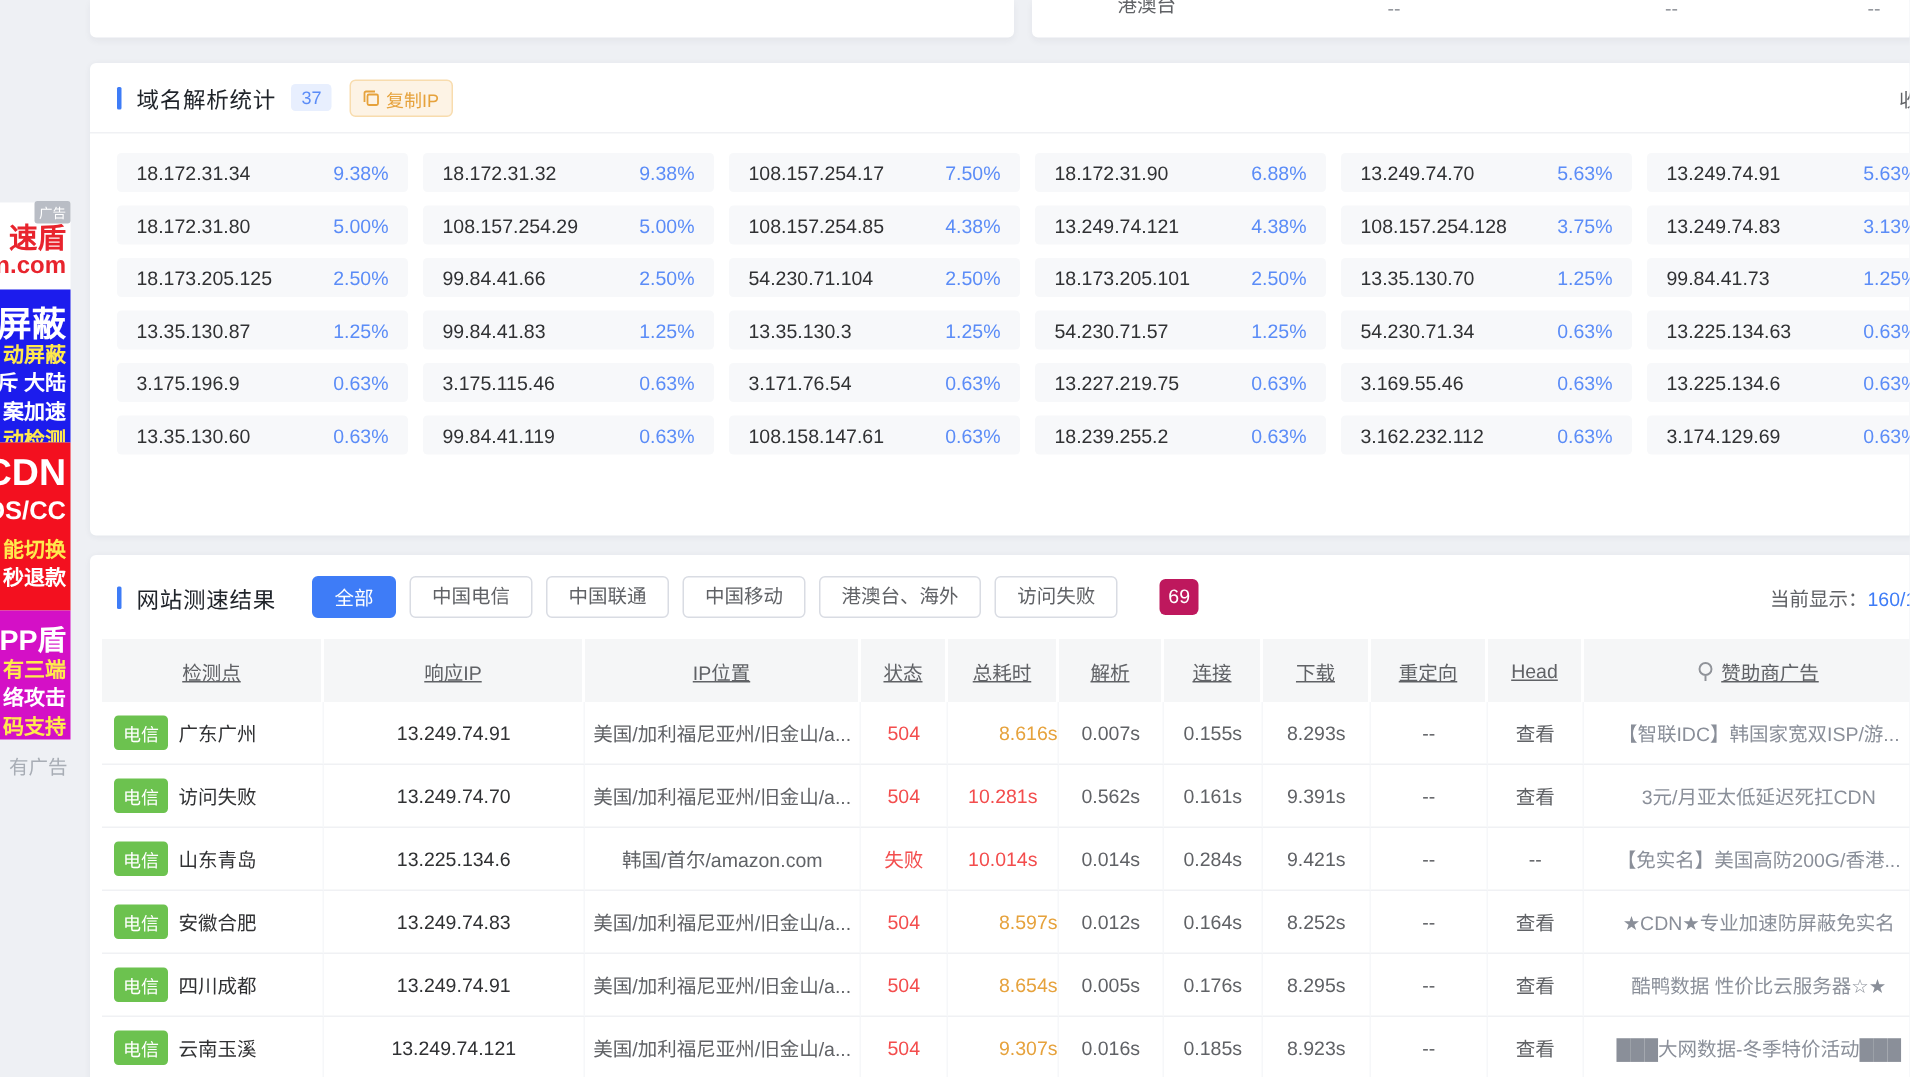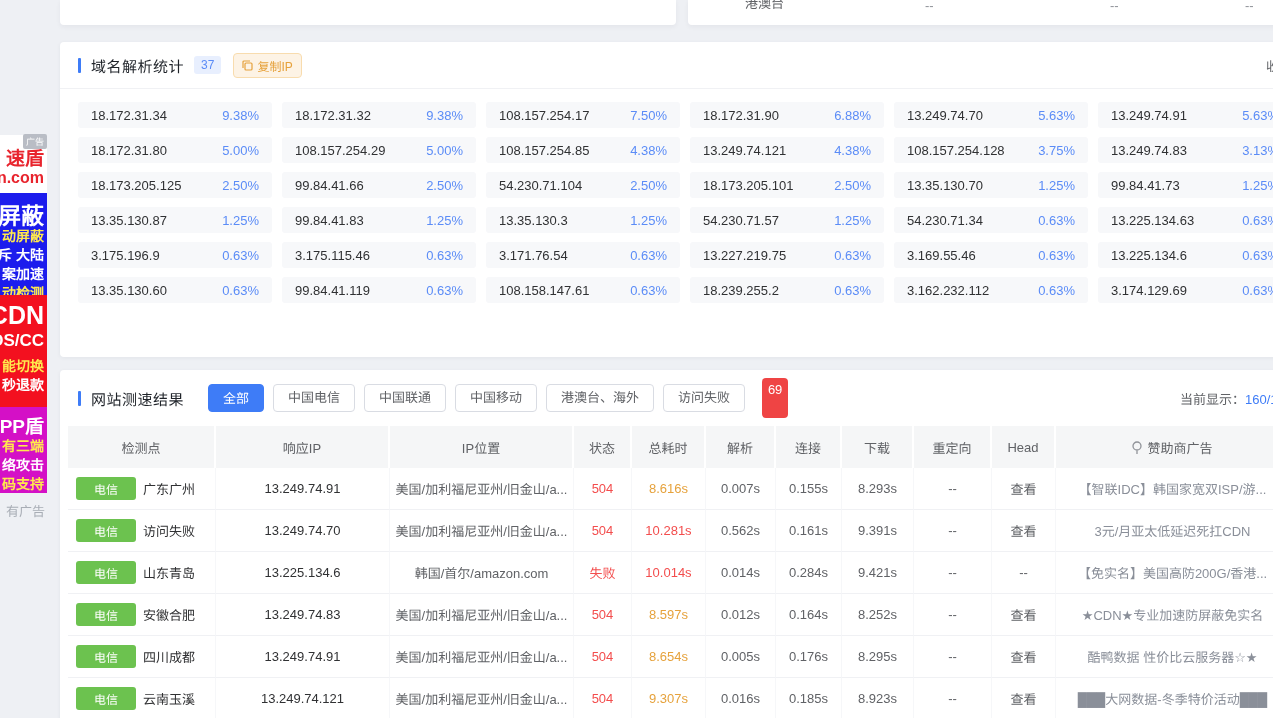--- a/index.html
+++ b/index.html
@@ -34,36 +34,36 @@
   .ipgrid{display:flex;flex-wrap:wrap;width:1260px;padding:13px 0 0 18px;}
   .ipcell{width:194px;height:26px;margin:0 10px 9px 0;background:var(--cellbg);border-radius:3px;display:flex;align-items:center;justify-content:space-between;padding:0 13px;font-size:13px;cursor:pointer;}
   .ipcell .ip{color:var(--txt);}
   .ipcell .pct{color:var(--link);}
   
   .card-speed{margin-top:13px;min-height:365px;padding-bottom:2px;}
   .speed-head{display:flex;align-items:center;height:56px;padding:0 18px;}
   .tabs{display:flex;align-items:center;margin-left:24px;}
   .tab{height:28px;line-height:26px;border:1px solid #d9dce3;background:#fff;color:var(--txt2);font-size:13px;border-radius:4px;padding:0 14px;margin-right:9px;cursor:pointer;white-space:nowrap;}
   .tab.active{background:var(--accent);border-color:var(--accent);color:#fff;line-height:28px;}
-  .fail-badge{height:40px;min-width:26px;line-height:24px;text-align:center;background:#ef4444;color:#fff;font-size:13px;border-radius:4px;padding:0 5px;margin-left:8px;}
+  .fail-badge{height:24px;min-width:26px;line-height:24px;text-align:center;background:#be185d;color:#fff;font-size:13px;border-radius:4px;padding:0 5px;margin-left:19px;}
   .showing{margin-left:auto;font-size:13px;color:var(--txt2);white-space:nowrap;}
   .showing b{color:var(--accent);font-weight:normal;}
   
   .tablewrap{padding-left:8px;}
   table{border-collapse:separate;border-spacing:0;table-layout:fixed;width:1222px;font-size:13px;}
-  th{height:42px;background:var(--headbg);color:var(--txt2);font-weight:normal;border-right:2px solid #fff;}
+  th{height:42px;background:var(--headbg);color:var(--txt2);font-weight:normal;border-right:2px solid #fff;text-decoration:underline;}
   td{height:42px;text-align:center;color:var(--txt);border-bottom:1px solid var(--line);border-right:1px solid #f6f7f9;}
   td.c-node{text-align:left;padding-left:8px;}
   td .nodewrap{display:flex;align-items:center;}
-  .isp-badge{display:inline-block;background:var(--green);color:#fff;font-size:12px;padding:3px 18px;border-radius:3px;margin-right:7px;}
+  .isp-badge{display:inline-block;background:var(--green);color:#fff;font-size:12px;padding:3px 6px;border-radius:3px;margin-right:7px;}
   .node{color:var(--txt);}
   td.muted{color:var(--txt2);}
   td.ad{color:#8a8f99;}
   .tone-err{color:var(--red) !important;}
-  .tone-warn{color:var(--orange) !important;}
+  .tone-warn{color:var(--orange) !important;text-align:right;}
   .sp-icon{vertical-align:-2px;margin-right:4px;}
   
   .side-ad{position:absolute;left:0;top:135px;width:47px;}
   .ad-tag{position:absolute;top:-1px;right:0;background:#b9bdc5;color:#fff;font-size:9px;padding:1px 3px;border-radius:2px;z-index:2;}
   .ad-sec{position:relative;width:47px;overflow:hidden;}
   .ad-line{position:relative;}
   .ad-line span{position:absolute;right:3px;top:0;white-space:nowrap;font-weight:bold;}
   .s-white{background:#fff;height:58px;padding-top:8px;}
   .s-white .l1{height:26px;} .s-white .l1 span{font-size:19px;color:var(--adtext);}
   .s-white .l2{height:22px;} .s-white .l2 span{font-size:16px;color:var(--adtext);}

